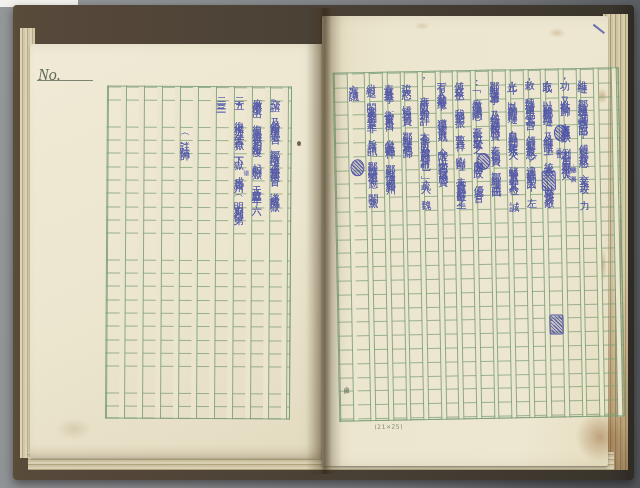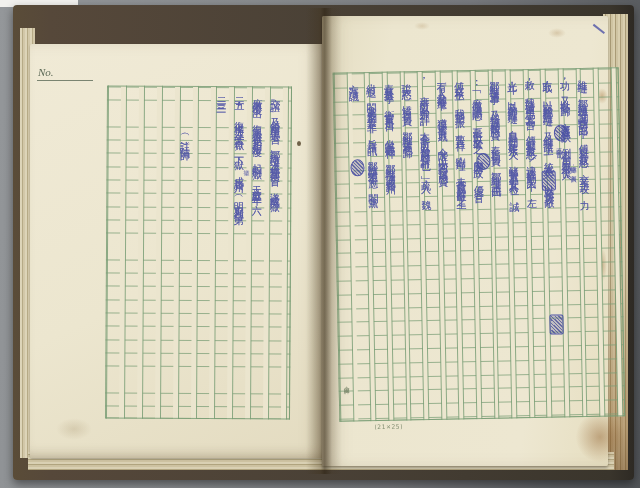--- a/index.html
+++ b/index.html
@@ -69,21 +69,21 @@
     text-shadow:0 0 .6px rgba(77,83,166,.75);opacity:.94;}
   .note{position:absolute;writing-mode:vertical-rl;white-space:nowrap;
     font-size:6px;letter-spacing:.8px;line-height:7px;color:#4d53a6;opacity:.9;}
   .blot{position:absolute;background:
     repeating-linear-gradient(45deg,rgba(60,66,150,.75) 0 1px,rgba(60,66,150,.25) 1px 2.5px);}
   .blot.circled{border:1.2px solid #4d53a6;border-radius:50%;}
   .blot.boxed{border:1.2px solid #4d53a6;border-radius:2px;}
   .slash{position:absolute;background:#4d53a6;opacity:.8;}
   
   #no-label{left:38px;top:66px;font-family:"Liberation Serif",serif;font-style:italic;
-    font-size:11px;color:#5c6a57;}
+    font-size:16px;color:#5c6a57;}
   #no-underline{left:37px;top:80px;width:56px;height:1px;background:#5c6a57;opacity:.8;}
   .mark{color:#6e7d60;opacity:.85;}
   #size-mark{left:34px;top:350px;font-size:6px;letter-spacing:.5px;}
   #margin-mark{left:2px;top:308px;writing-mode:vertical-rl;font-size:6px;letter-spacing:1px;}
 </style>
 </head>
 <body>
 
 <div id="stage">
   <div id="white-corner" class="abs"></div>

